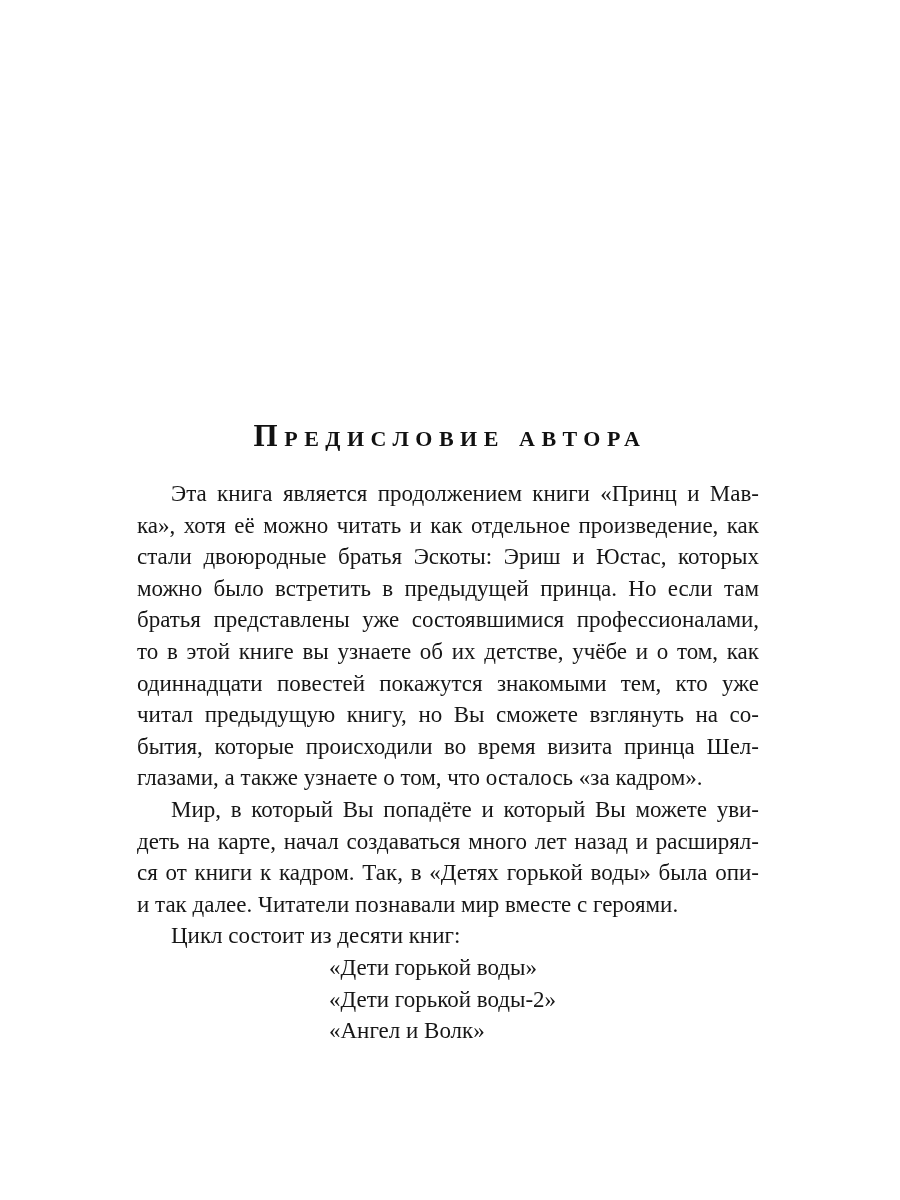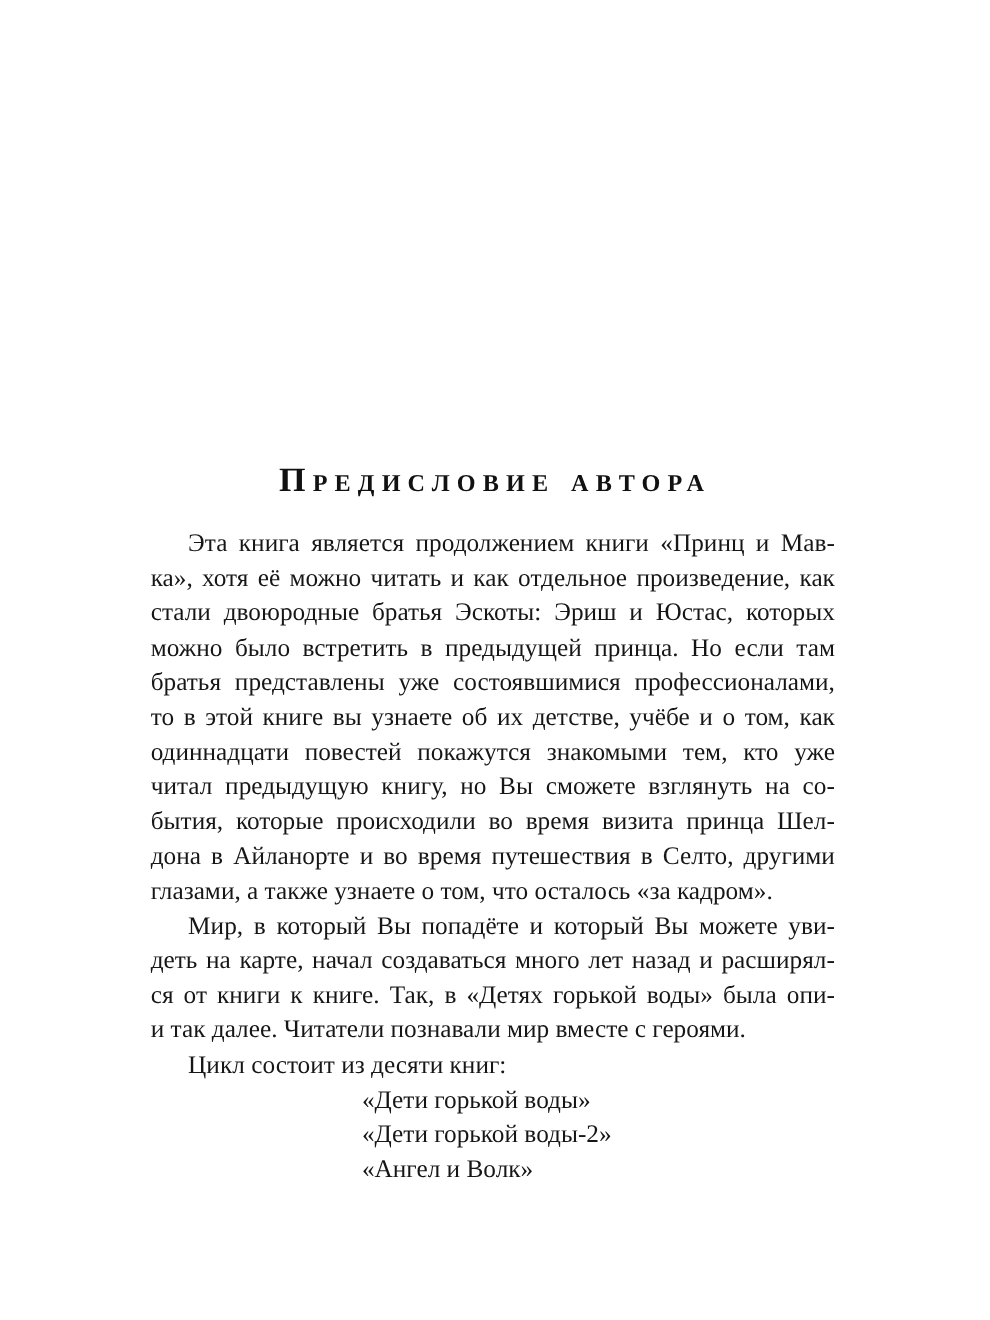--- a/index.html
+++ b/index.html
@@ -59,27 +59,26 @@
     <div>
       <span class="line indent">Эта книга является продолжением книги «Принц и Мав-</span>
       <span class="line">ка», хотя её можно читать и как отдельное произведение, как</span>
       <span class="line">стали двоюродные братья Эскоты: Эриш и Юстас, которых</span>
       <span class="line">можно было встретить в предыдущей принца. Но если там</span>
       <span class="line">братья представлены уже состоявшимися профессионалами,</span>
       <span class="line">то в этой книге вы узнаете об их детстве, учёбе и о том, как</span>
       <span class="line">одиннадцати повестей покажутся знакомыми тем, кто уже</span>
       <span class="line">читал предыдущую книгу, но Вы сможете взглянуть на со-</span>
       <span class="line">бытия, которые происходили во время визита принца Шел-</span>
-      <span class="line">дона в Айланорте и во время путешествия в Селто, другими</span>
       <span class="line last">глазами, а также узнаете о том, что осталось «за кадром».</span>
     </div>
     <div>
       <span class="line indent">Мир, в который Вы попадёте и который Вы можете уви-</span>
       <span class="line">деть на карте, начал создаваться много лет назад и расширял-</span>
-      <span class="line">ся от книги к книге. Так, в «Детях горькой воды» была опи-</span>
+      <span class="line">ся от книги к кадром. Так, в «Детях горькой воды» была опи-</span>
       <span class="line last">и так далее. Читатели познавали мир вместе с героями.</span>
     </div>
     <div>
       <span class="line indent last">Цикл состоит из десяти книг:</span>
     </div>
     <div class="list">
       <span class="line">«Дети горькой воды»</span>
       <span class="line">«Дети горькой воды-2»</span>
       <span class="line">«Ангел и Волк»</span>
     </div>

